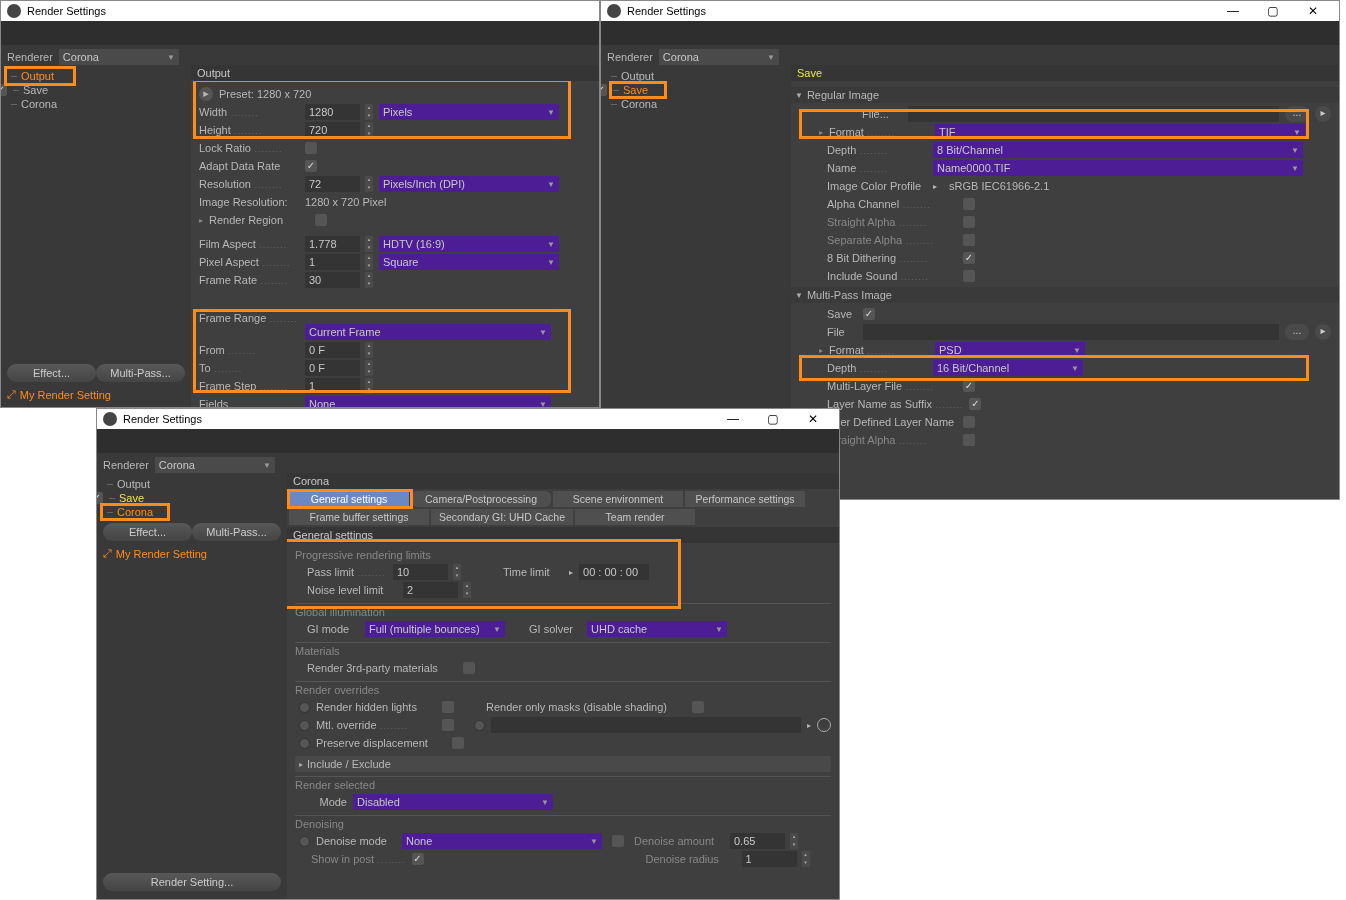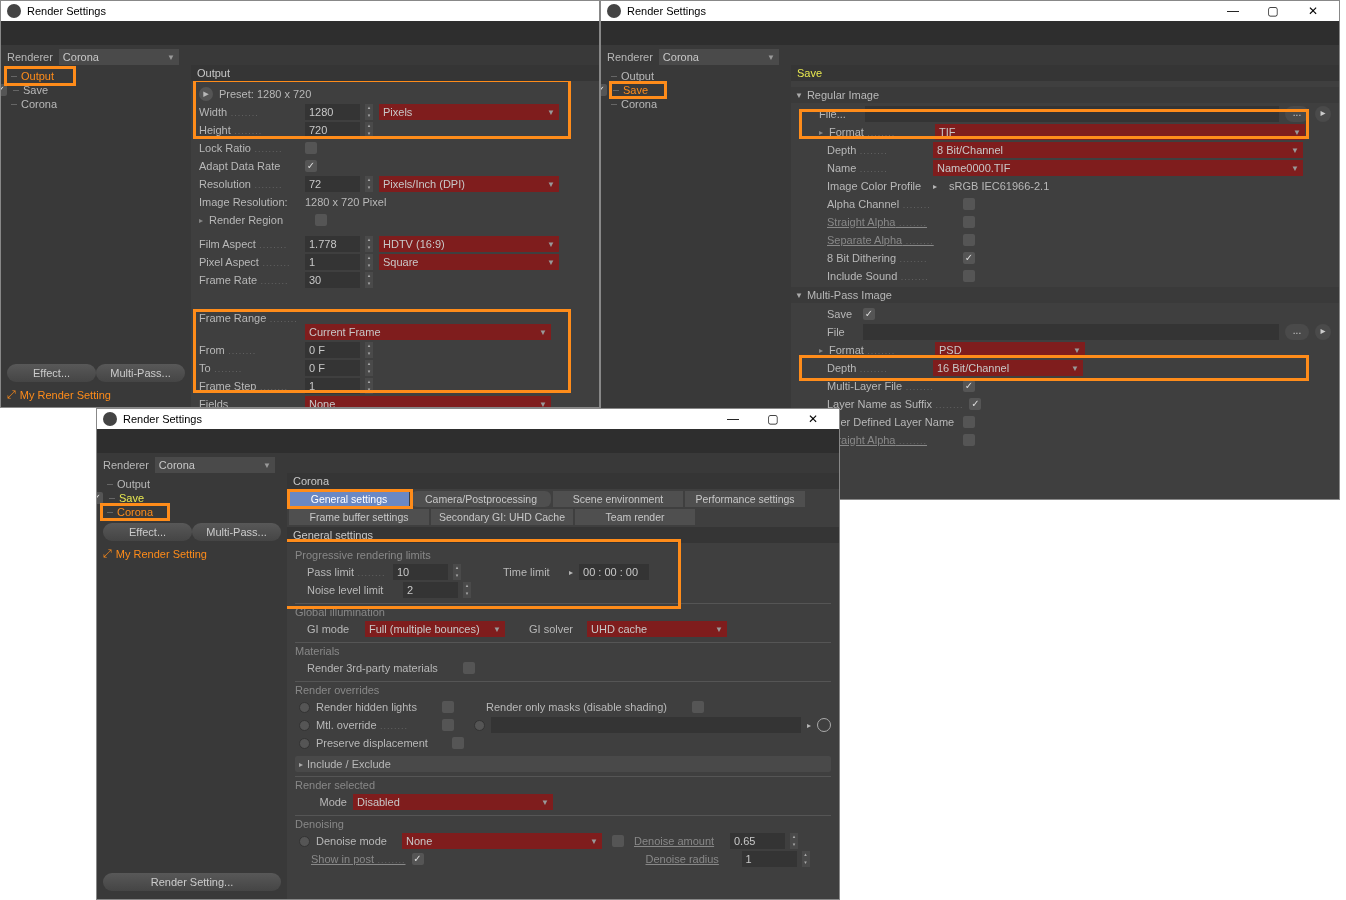--- a/index.html
+++ b/index.html
@@ -24,27 +24,27 @@
 .sidebar-bottom { margin-top:auto; display:flex; padding:4px 0; }
 .pillbtn { background:linear-gradient(#585858,#454545); color:#ccc; border-radius:10px; padding:2px 14px; flex:1; text-align:center; height:18px; line-height:14px; }
 .renderlist { display:flex; align-items:center; gap:4px; padding:2px 0; color:#ff8c1a; }
 .renderlist-icon { color:#ff8c1a; font-size:11px; }
 .mainpanel { flex:1; background:#3f3f3f; display:flex; flex-direction:column; overflow:hidden; }
 .panel-title { background:#353535; color:#c8c8c8; padding:2px 6px; font-weight:normal; }
 .panel-title.yellow { color:#e8e850; }
 .panel-body { padding:4px 8px; overflow:auto; flex:1; }
 .row { display:flex; align-items:center; gap:6px; padding:1px 0; min-height:18px; }
 .row .lbl { min-width:100px; color:#b8b8b8; font-size:11px; }
-.row .lbl-dim { color:#888;text-decoration:underline; }
+.row .lbl-dim { color:#888; }
 .dots::after { content:' ........'; letter-spacing:1px; color:#666; font-size:9px;}
 .numinput { background:#343434; color:#c8c8c8; border:none; width:55px; height:16px; padding:1px 4px; display:flex; align-items:center; position:relative; }
 .numinput.wider { width:62px; }
 .spinners { display:flex; flex-direction:column; width:8px; margin-left:-1px; }
 .spinner-up, .spinner-down { height:8px; background:#4a4a4a; font-size:5px; text-align:center; line-height:6px; color:#aaa; }
-.selectfield { background:#7f1d1d; color:#c8c8c8; border:none; padding:1px 4px; height:16px; display:flex; align-items:center; justify-content:space-between; flex:1; max-width:180px; }
+.selectfield { background:#4c1d95; color:#c8c8c8; border:none; padding:1px 4px; height:16px; display:flex; align-items:center; justify-content:space-between; flex:1; max-width:180px; }
 .selectfield .caret { font-size:8px; color:#999; }
 .checkbox { width:12px; height:12px; background:#555; border-radius:2px; display:inline-block; }
 .checkbox.checked::after { content:'✓'; color:#ddd; font-size:10px; display:block; text-align:center; line-height:11px; }
 .section-head { background:#3a3a3a; color:#b8b8b8; padding:2px 4px; display:flex; align-items:center; gap:4px; margin:2px -8px; }
 .section-head .tri { font-size:8px; color:#aaa; }
 .hl-abs { position:absolute; border:3px solid #ff8c1a; pointer-events:none; z-index:10; }
 .fieldgroup-title { color:#888; padding:2px 0; border-top:1px solid #555; margin-top:4px; }
 .tabbar { display:flex; flex-wrap:wrap; gap:2px; padding:2px; }
 .tab { background:#4f4f4f; color:#c8c8c8; padding:2px 8px; border-radius:0; min-width:120px; text-align:center; height:16px; line-height:12px; font-size:10.5px; }
 .tab.active { background:#6a88c4; color:#fff; }
@@ -270,21 +270,21 @@
           </div>
       </div>
       <div class="mainpanel">
         <div class="panel-title yellow">Save</div>
         <div class="panel-body" style="position:relative;">
           <div class="section-head">
               <span class="tri">▼</span>
               <span>Regular Image</span>
             </div>
           <div class="hl-abs" style="left:8px; top:28px; width:510px; height:30px;"></div>
-          <div class="row" style="padding-left:20px;">
+          <div class="row" style="padding-left:20px;margin-left:43px;">
             <span class="lbl" style="min-width:40px;">File...</span>
             <div class="fileinput"></div>
             <div class="file-browse">...</div>
             <div class="file-browse" style="width:16px;">▸</div>
           </div>
           <div class="row" style="padding-left:20px;">
               <span style="font-size:8px; color:#888;">▸</span>
               <span class="lbl dots">Format</span>
               <div class="selectfield" style="max-width:370px;">
                 <span>TIF</span>

